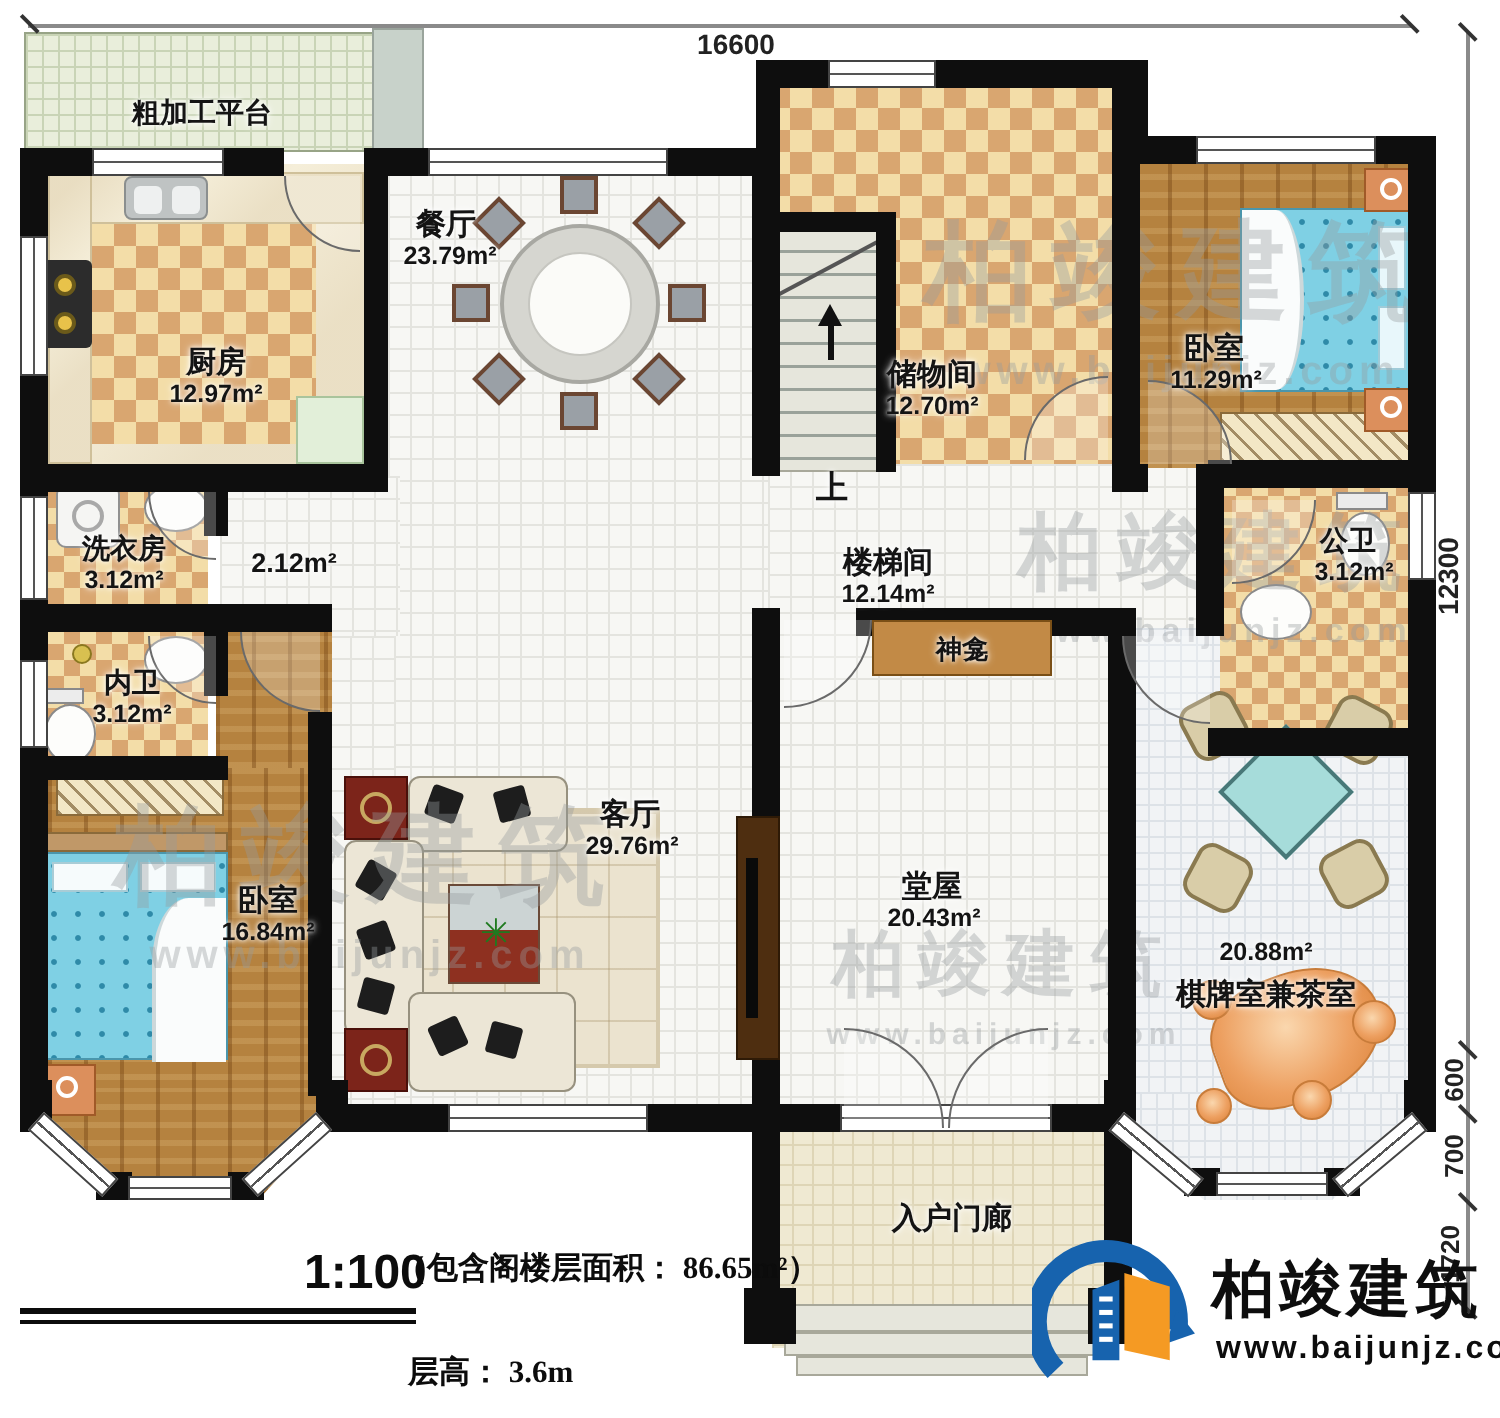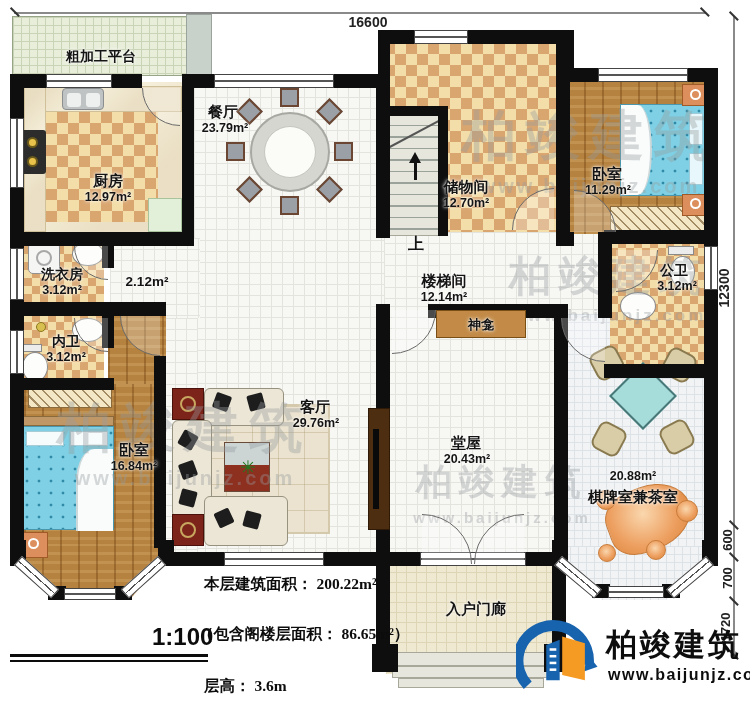--- a/index.html
+++ b/index.html
@@ -323,21 +323,20 @@
   </div>
   <div class="wm" style="left:392px;top:458px;width:220px;">
     <span class="big" style="font-size:36px;letter-spacing:7px;">柏竣建筑</span>
     <span class="url" style="font-size:15px;">www.baijunjz.com</span>
   </div>
 
   <div class="titleblock" style="left:152px;top:623px;font-size:24px;">1:100</div>
   <div class="abs" style="left:10px;top:654px;width:198px;height:3px;background:#0c0c0c;z-index:40;"></div>
   <div class="abs" style="left:10px;top:660px;width:198px;height:1.5px;background:#0c0c0c;z-index:40;"></div>
 
-  <div class="titleblock" style="left:204px;top:574px;font-size:15.5px;font-family:'Liberation Serif',serif;">本层建筑面积： 200.22m²</div>
   <div class="titleblock" style="left:198px;top:624px;font-size:15.5px;font-family:'Liberation Serif',serif;">（包含阁楼层面积： 86.65m²）</div>
   <div class="titleblock" style="left:204px;top:676px;font-size:15.5px;font-family:'Liberation Serif',serif;">层高： 3.6m</div>
 
   <div class="abs" style="left:516px;top:618px;width:232px;height:86px;z-index:45;">
     <svg width="84" height="84" viewBox="0 0 100 100" style="position:absolute;left:0;top:0;">
       <path d="M14,80 A42,42 0 1 1 86,56" fill="none" stroke="#1763ae" stroke-width="13"></path>
       <polygon points="86,44 97,58 80,64" fill="#1763ae"></polygon>
       <polygon points="36,32 52,26 52,74 36,74" fill="#1763ae"></polygon>
       <polygon points="55,22 82,30 82,74 55,68" fill="#f59a23"></polygon>
       <rect x="40" y="36" width="8" height="3" fill="#fff"></rect>

